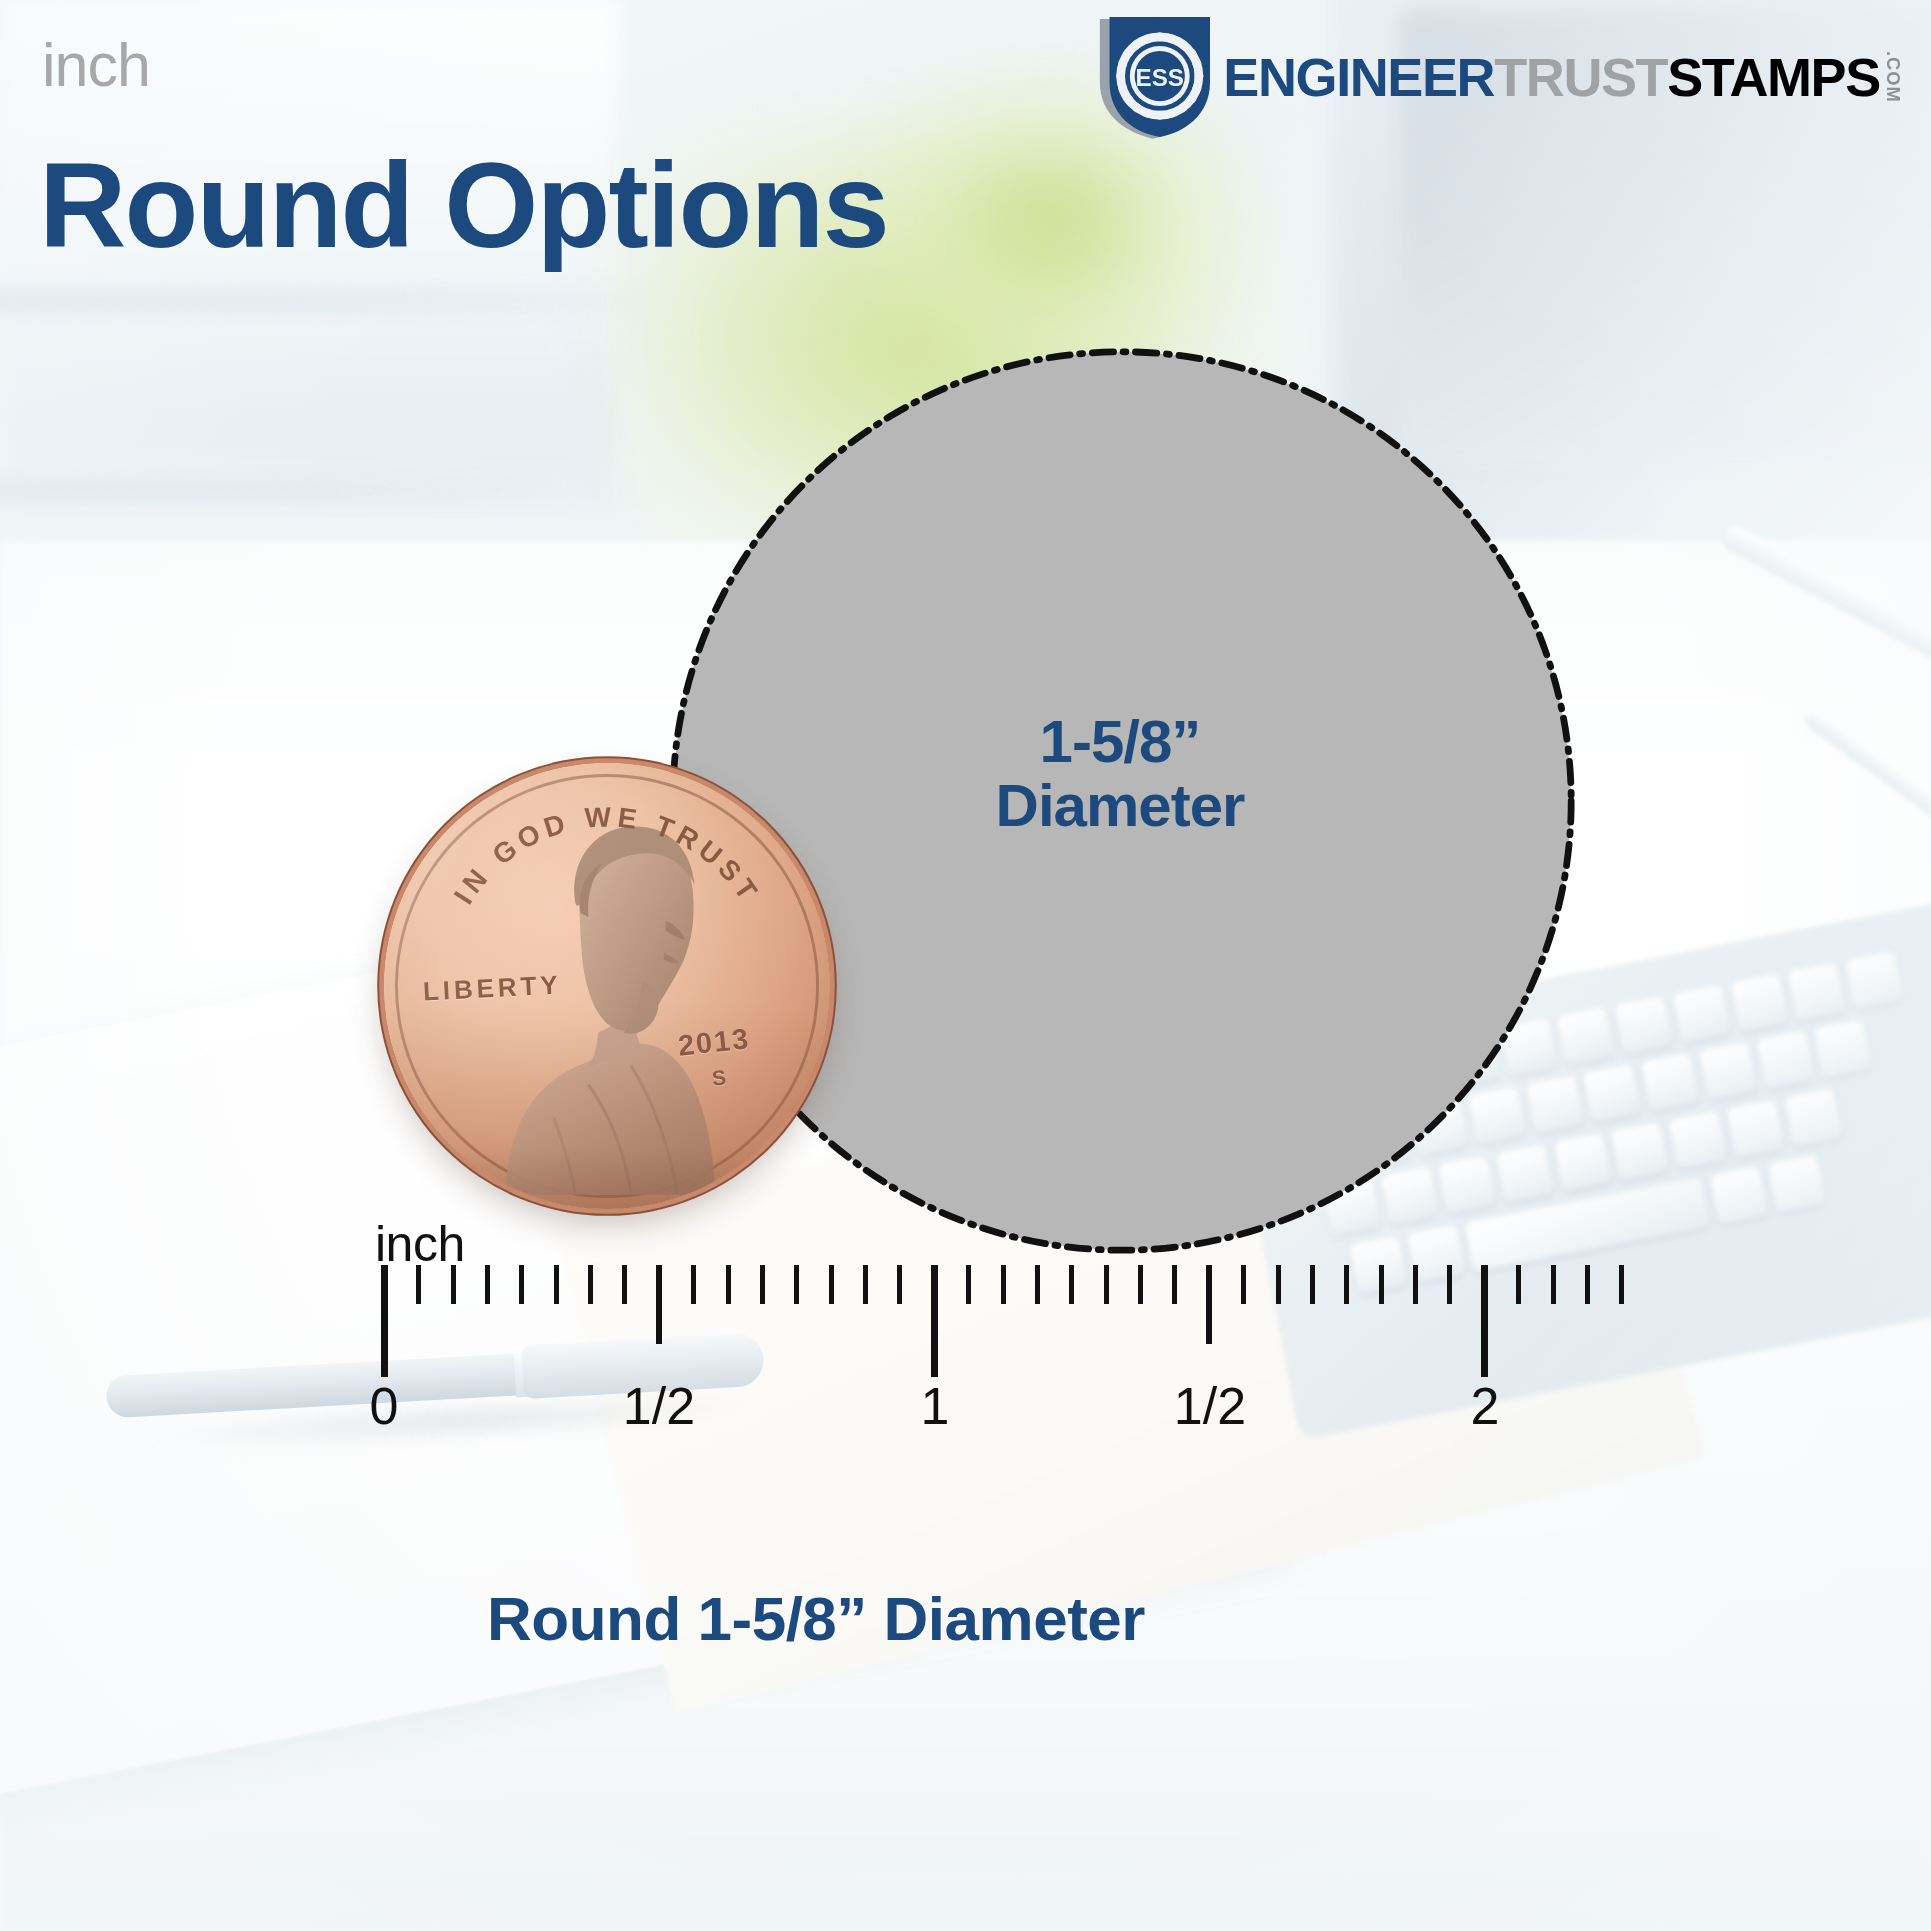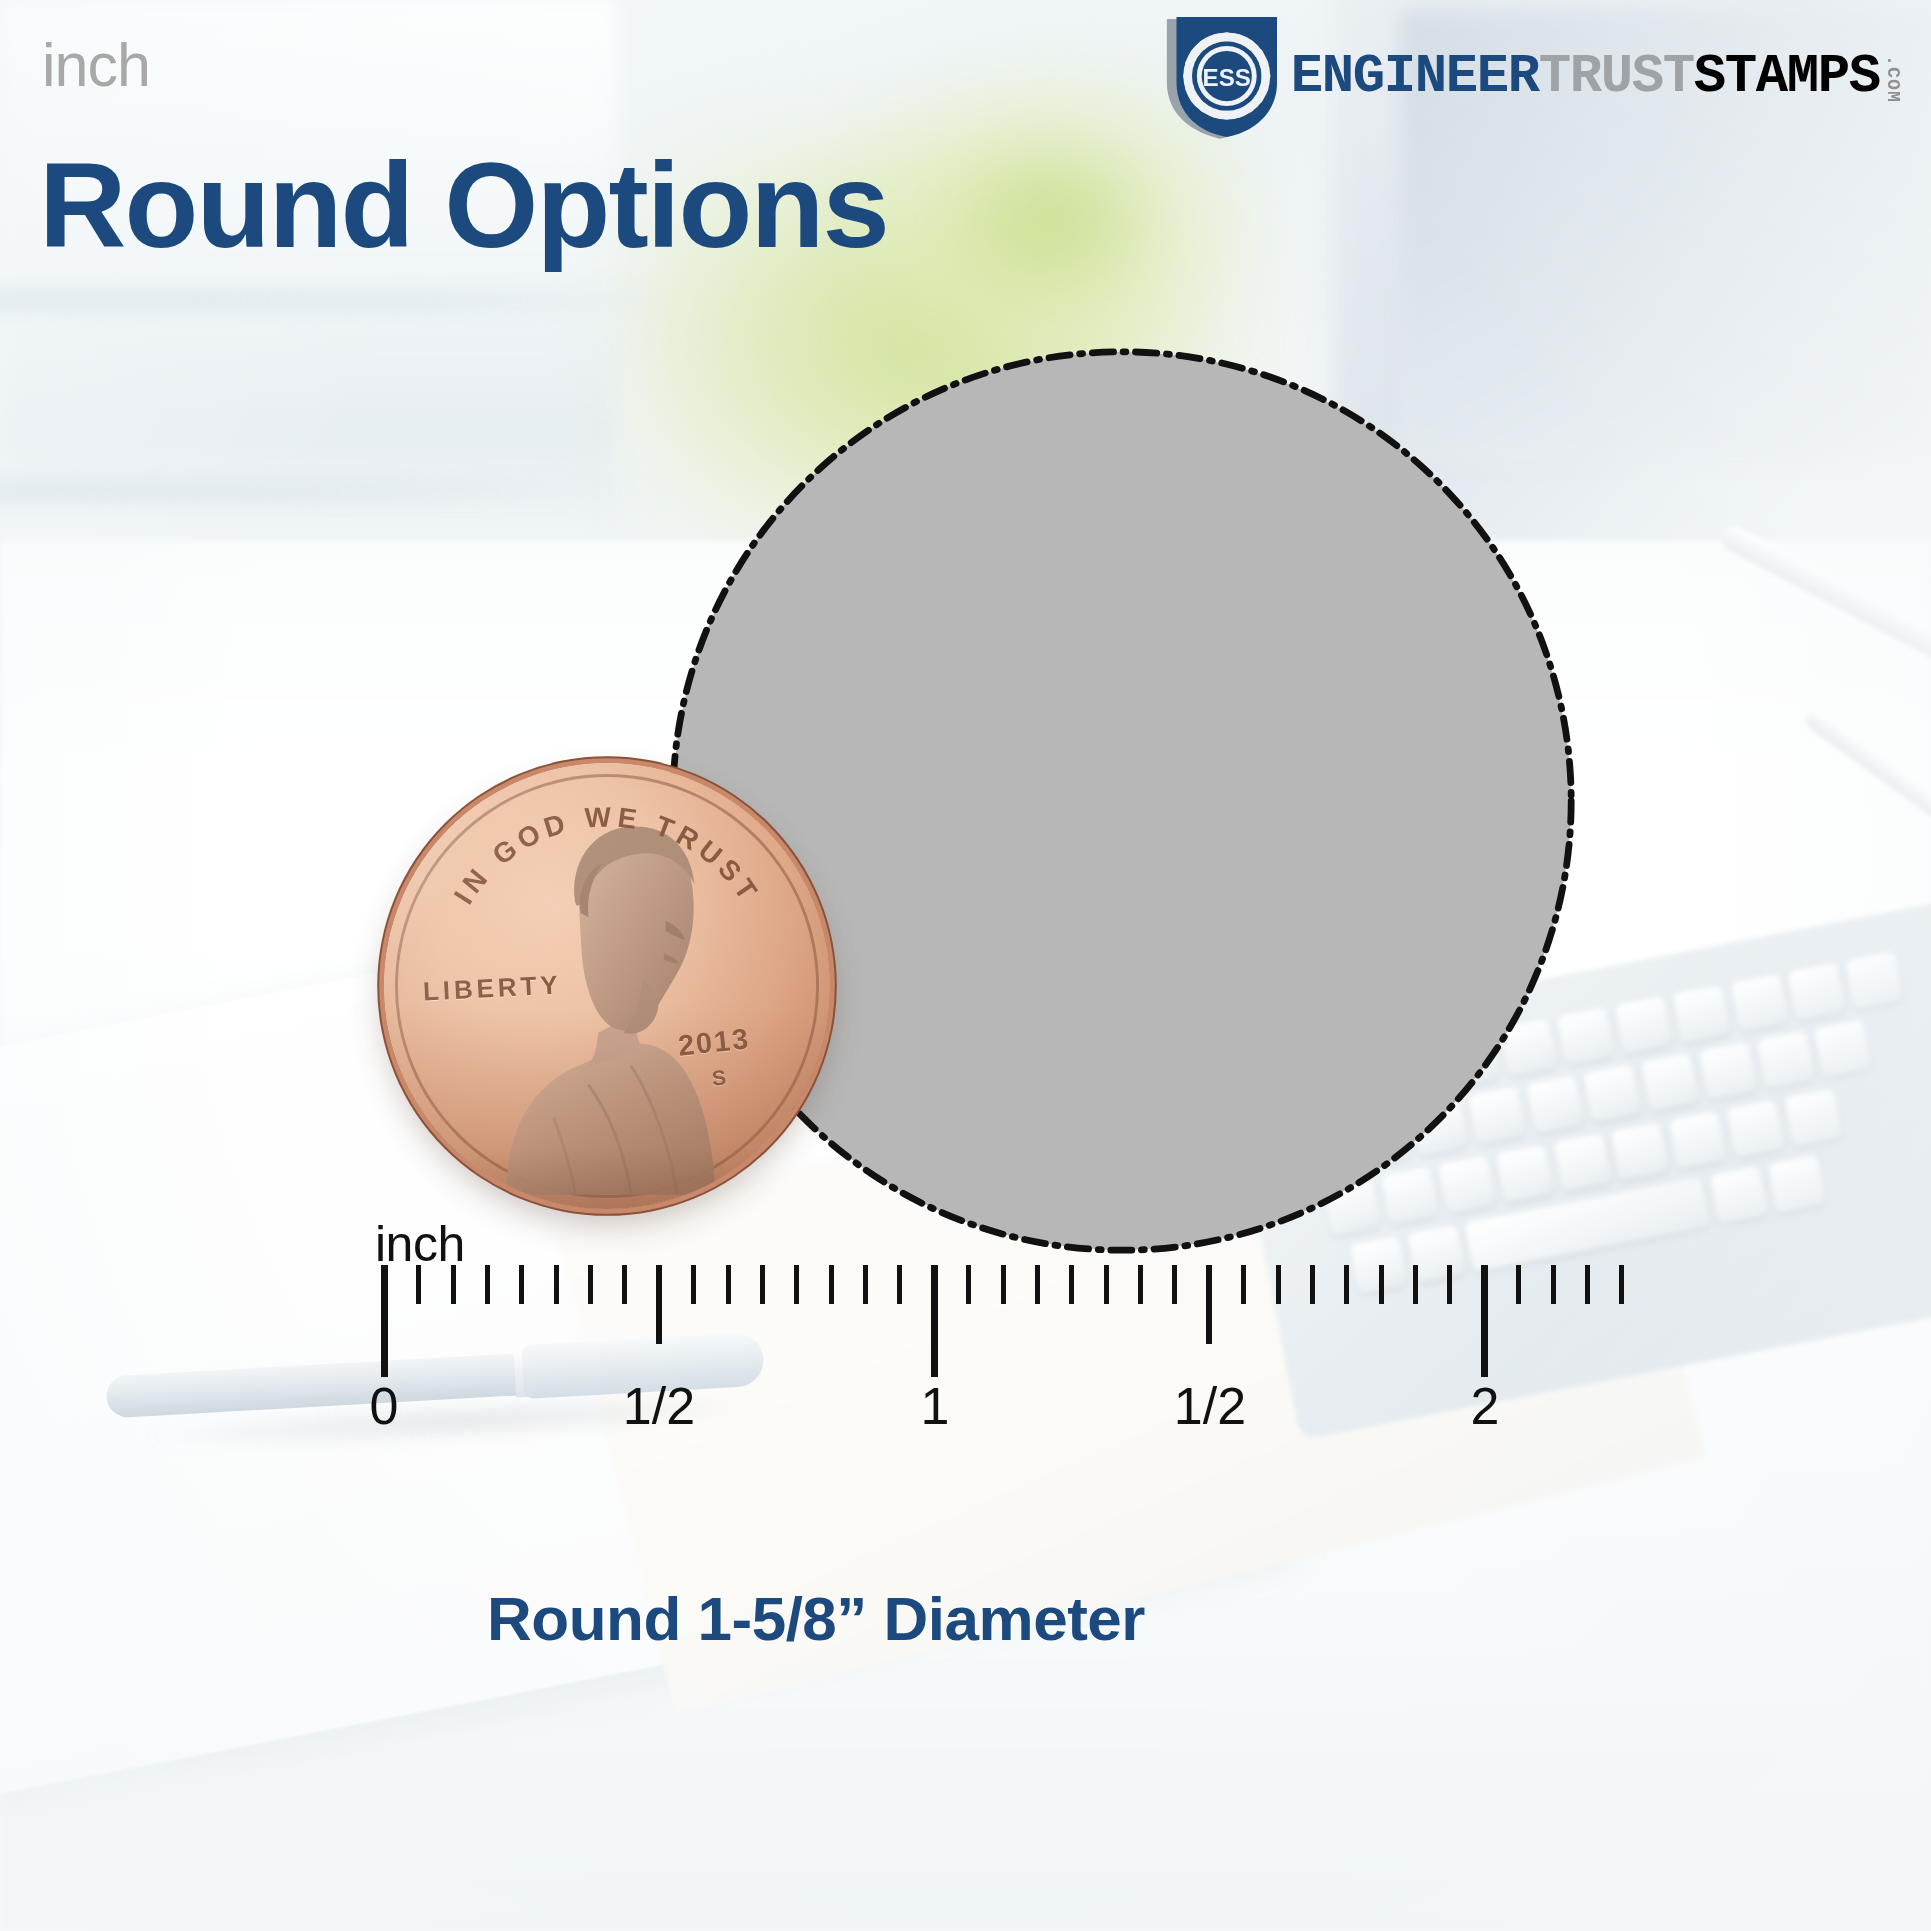--- a/index.html
+++ b/index.html
@@ -105,21 +105,21 @@
     position:absolute;left:39px;top:145px;
     font-size:121px;font-weight:700;color:#1c4a7e;letter-spacing:-1.9px;
     line-height:1;
   }
 
   
   .logo{position:absolute;right:29px;top:15.4px;display:flex;align-items:center;gap:13.5px;}
   .logo-mark{position:relative;width:114px;height:124px;flex:0 0 auto;}
   .logo-word{
     font-size:54px;font-weight:800;letter-spacing:-1.4px;line-height:1;
-    display:flex;align-items:flex-end;font-family:Liberation Mono, monospace;
+    display:flex;align-items:flex-end;
   }
   .lw-a{color:#1c4a7e;}
   .lw-b{color:#a0a3a6;}
   .lw-c{color:#000000;}
   .lw-dot{
     color:#8d9194;font-size:18.3px;font-weight:700;letter-spacing:1px;
     writing-mode:vertical-rl;margin-left:3.9px;margin-bottom:1.9px;line-height:1;
   }
 
   
@@ -349,20 +349,24 @@
         <span class="lw-c">STAMPS</span>
         <span class="lw-dot">.COM</span>
     </div>
   </div>
 
   <div class="stamp-circle">
     <svg width="910" height="910" viewBox="0 0 942 942">
       <circle cx="471" cy="471" r="465" fill="none" stroke="#111111" stroke-width="7" stroke-dasharray="22 10 3 10" stroke-linecap="round"></circle>
     </svg>
   </div>
+  <div class="stamp-label">
+    <div class="l1">1-5/8”</div>
+    <div class="l2">Diameter</div>
+  </div>
 
   <div class="penny">
     <div class="penny-inner-rim"></div>
 
     <div class="penny-bust">
       <svg width="241" height="386" viewBox="0 0 250 400">
         <defs>
           <linearGradient id="bustg" x1="0" y1="0" x2="1" y2="1">
             <stop offset="0%" stop-color="#d5b49e"></stop>
             <stop offset="45%" stop-color="#c29e88"></stop>

